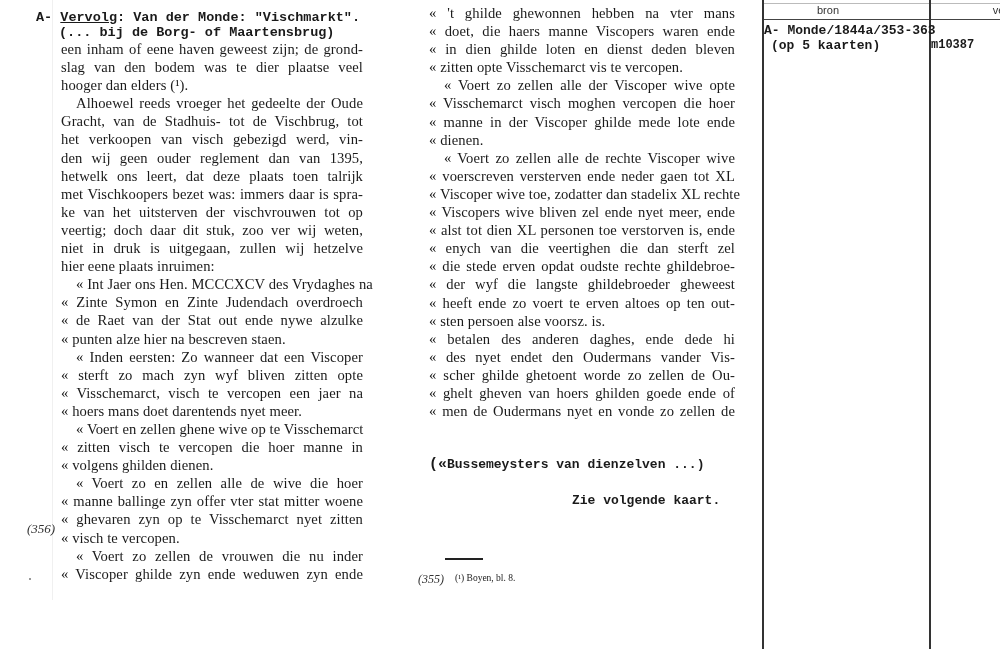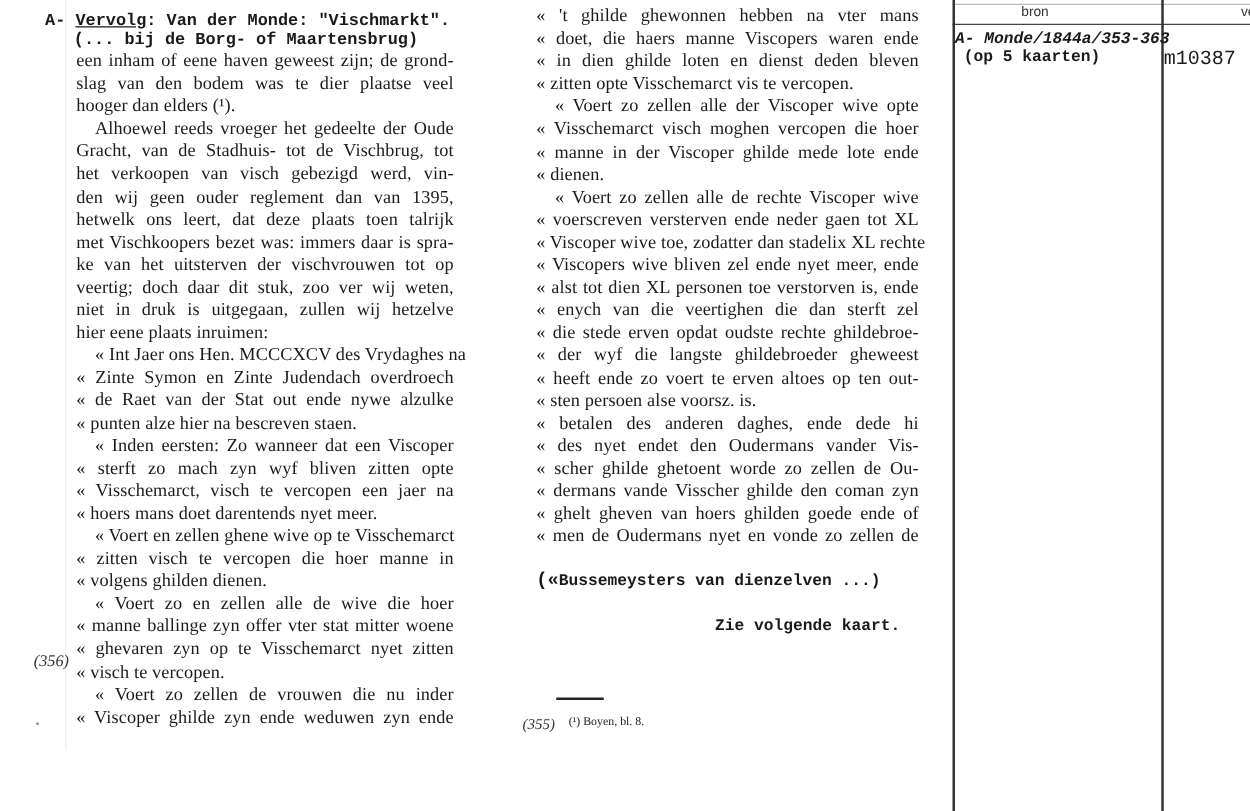--- a/index.html
+++ b/index.html
@@ -33,23 +33,23 @@
 
   
   #side-table { position: absolute; left: 762px; top: 0; width: 238px; height: 649px; }
   #side-table .vline { position: absolute; top: 0; bottom: 0; width: 1.5px; background: #333; }
   #vl-left { left: 0; }
   #vl-mid { left: 167px; }
   #hl-top { position: absolute; left: 0; right: 0; top: 3px; height: 1px; background: #bbb; }
   #hl-head { position: absolute; left: 0; right: 0; top: 19px; height: 1.2px; background: #444; }
   #th-bron { position: absolute; left: 0; width: 132px; top: 4px; text-align: center; font-size: 11px; color: #333; }
   #th-verwerkt { position: absolute; left: 169px; width: 69px; top: 4px; text-align: center; font-size: 11px; color: #333; padding-left: 48px; }
-  #src-line1 { position: absolute; left: 2px; top: 23px; font-size: 13px; font-weight: bold; white-space: nowrap; font-style: italic; }
+  #src-line1 { position: absolute; left: 2px; top: 23px; font-size: 13px; font-weight: bold; white-space: nowrap; }
   #src-line2 { position: absolute; left: 9px; top: 38px; font-size: 13px; font-weight: bold; white-space: nowrap; }
-  #verwerkt-val { position: absolute; left: 169px; top: 38px; font-size: 16px; font-weight: normal; }
+  #verwerkt-val { position: absolute; left: 169px; top: 38px; font-size: 12px; font-weight: bold; }
   #left-faint { position: absolute; left: 52px; top: 0; width: 1px; height: 600px; background: #f0f0f0; }
 </style>
 </head>
 <body>
 
 <div id="left-faint"></div>
 
 <div id="heading" class="mono">
   <span>A-</span>
   <span class="kw">Vervolg</span><span>: Van der Monde: "Vischmarkt".</span>
@@ -103,21 +103,20 @@
     <span class="ln">« Viscopers wive bliven zel ende nyet meer, ende</span>
     <span class="ln">« alst tot dien XL personen toe verstorven is, ende</span>
     <span class="ln">« enych van die veertighen die dan sterft zel</span>
     <span class="ln">« die stede erven opdat oudste rechte ghildebroe-</span>
     <span class="ln">« der wyf die langste ghildebroeder gheweest</span>
     <span class="ln">« heeft ende zo voert te erven altoes op ten out-</span>
     <span class="ln last">« sten persoen alse voorsz. is.</span>
     <span class="ln">« betalen des anderen daghes, ende dede hi</span>
     <span class="ln">« des nyet endet den Oudermans vander Vis-</span>
     <span class="ln">« scher ghilde ghetoent worde zo zellen de Ou-</span>
-    <span class="ln">« dermans vande Visscher ghilde den coman zyn</span>
     <span class="ln">« ghelt gheven van hoers ghilden goede ende of</span>
     <span class="ln">« men de Oudermans nyet en vonde zo zellen de</span>
   </div>
 
 <div id="mn356" class="margin-note">(356)</div>
 <div id="dot"></div>
 
 <div id="typed-cont" class="mono">
   <span class="open">(«</span><span>Bussemeysters van dienzelven ...)</span>
 </div>

